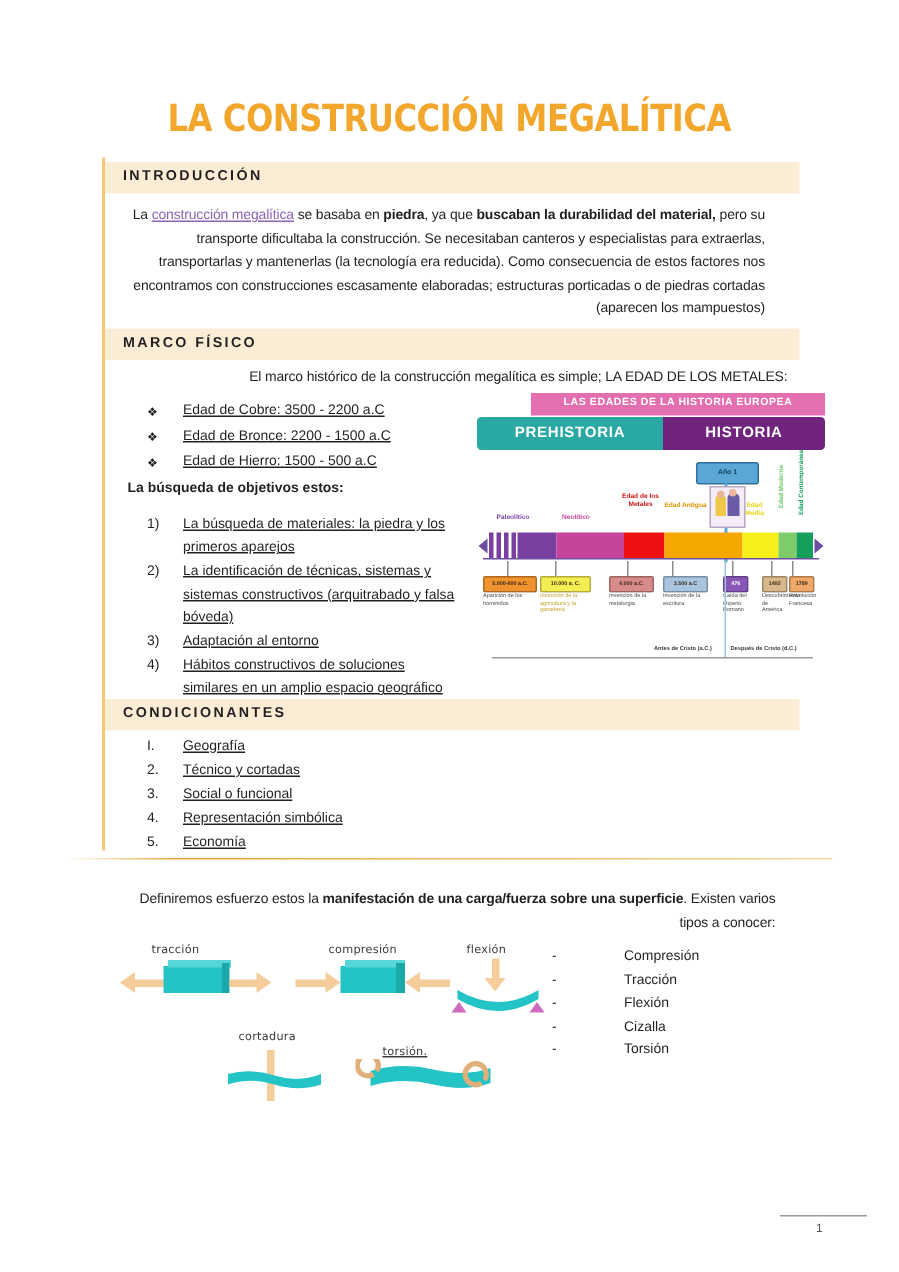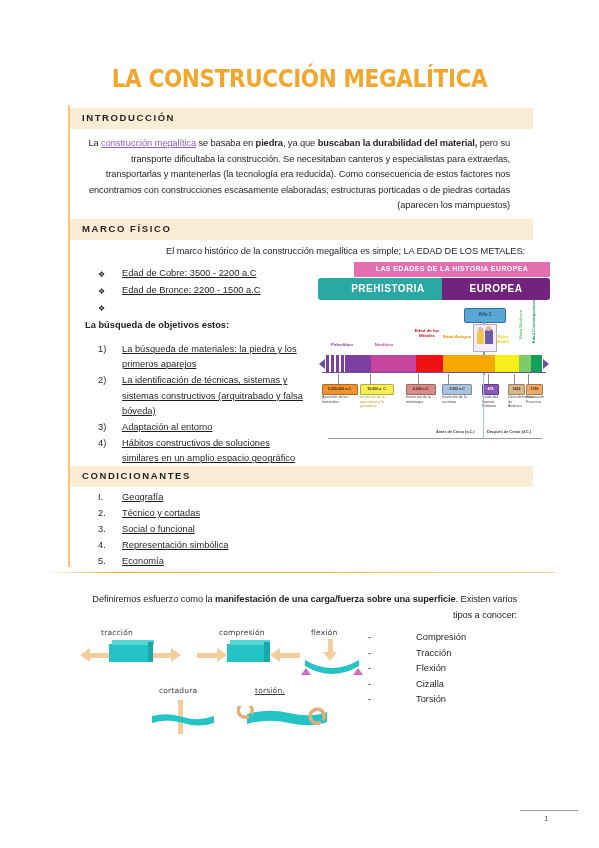--- a/index.html
+++ b/index.html
@@ -88,21 +88,20 @@
     background:#e46fb0;
   }
   .fig .pinkbar .t{
     position:absolute;left:0;right:0;top:3px;text-align:center;
     font-size:7px;font-weight:bold;color:#ffffff;letter-spacing:0.4px;
   }
   .fig .erabar{position:absolute;left:0;top:16px;width:232px;height:22px;}
   .fig .era-pre{
     position:absolute;left:0;top:0;width:124px;height:22px;background:#2aa9a4;
     border-radius:3px 0 0 3px;
-    padding-left:16px;
   }
   .fig .era-his{
     position:absolute;left:124px;top:0;width:108px;height:22px;background:#70247e;
     border-radius:0 3px 3px 0;
   }
   .fig .era-pre .t,.fig .era-his .t{
     position:absolute;left:0;right:0;top:5px;text-align:center;
     font-size:10px;font-weight:bold;color:#ffffff;letter-spacing:0.5px;
   }
 
@@ -214,20 +213,21 @@
     <div class="row">
         <span class="mk">❖</span>
         <span class="tx">Edad de Cobre: 3500 - 2200 a.C</span>
       </div>
     <div class="row">
         <span class="mk">❖</span>
         <span class="tx">Edad de Bronce: 2200 - 1500 a.C</span>
       </div>
     <div class="row">
         <span class="mk">❖</span>
+        <span class="tx">Edad de Hierro: 1500 - 500 a.C</span>
       </div>
   </div>
 
   <div class="lbl-bold" style="left:85px;top:320px;">La búsqueda de objetivos estos:</div>
 
   <div class="list" style="left:98px;top:342px;width:205px;">
     <div class="row">
         <span class="mk">1)</span>
         <span class="tx">La búsqueda de materiales: la piedra y los primeros aparejos</span>
       </div>
@@ -249,21 +249,21 @@
 
     <div class="pinkbar">
       <div class="t">LAS  EDADES  DE  LA  HISTORIA EUROPEA</div>
     </div>
 
     <div class="erabar">
       <div class="era-pre">
         <div class="t">PREHISTORIA</div>
       </div>
       <div class="era-his">
-        <div class="t">EUROPEA</div>
+        <div class="t">HISTORIA</div>
       </div>
     </div>
 
     <div class="yearbox">
       <div class="t">Año 1</div>
     </div>
     <div class="yearstem"></div>
     <div class="figpic">
       <div class="p1"></div>
         <div class="p2"></div>
@@ -355,21 +355,21 @@
       </div>
     <div class="row">
         <span class="mk">5.</span>
         <span class="tx">Economía</span>
       </div>
   </div>
 
   <div class="gold-div"></div>
 
   <div class="para" style="left:85px;top:592px;width:432px;">
-    <span>Definiremos esfuerzo como la </span><b>manifestación de una carga/fuerza sobre una superficie</b><span>. Existen varios tipos a conocer:</span>
+    <span>Definiremos esfuerzo estos la </span><b>manifestación de una carga/fuerza sobre una superficie</b><span>. Existen varios tipos a conocer:</span>
   </div>
 
   <div class="sd" style="left:85px;top:628px;width:270px;height:110px;">
 
     <div class="sd-cap" style="left:16px;top:0px;">tracción</div>
     <div class="arw" style="left:4px;top:25px;width:22px;height:5px;"></div>
     <div class="arwhead" style="left:-5px;top:20px;border-top:7px solid transparent;border-bottom:7px solid transparent;border-right:10px solid #f5cd9b;"></div>
     <div class="blk" style="left:24px;top:16px;width:42px;height:18px;"></div>
     <div class="blk top" style="left:27px;top:12px;width:42px;height:5px;"></div>
     <div class="blk side" style="left:63px;top:14px;width:5px;height:20px;"></div>
@@ -393,21 +393,21 @@
     </svg>
     <div style="position:absolute;left:216px;top:40px;width:0;height:0;border-left:5px solid transparent;border-right:5px solid transparent;border-bottom:7px solid #d06bbf;"></div>
     <div style="position:absolute;left:268px;top:40px;width:0;height:0;border-left:5px solid transparent;border-right:5px solid transparent;border-bottom:7px solid #d06bbf;"></div>
 
     <div class="sd-cap" style="left:74px;top:58px;">cortadura</div>
     <div class="arw" style="left:93px;top:72px;width:5px;height:34px;"></div>
     <svg style="position:absolute;left:66px;top:84px;" width="64" height="14">
       <path d="M1,4 Q16,0 32,5 Q48,10 63,4 L63,11 Q48,16 32,11 Q16,6 1,11 Z" fill="#23c3c6"></path>
     </svg>
 
-    <div class="sd-cap" style="left:170px;top:58px;text-decoration:underline;">torsión.</div>
+    <div class="sd-cap" style="left:170px;top:68px;text-decoration:underline;">torsión.</div>
     <svg style="position:absolute;left:152px;top:78px;" width="96" height="30">
       <path d="M10,8 Q30,2 52,7 Q74,12 90,6 L90,16 Q74,22 52,17 Q30,12 10,18 Z" fill="#23c3c6"></path>
       <path d="M12,10 a7,7 0 1 1 2,-2" fill="none" stroke="#e0b07a" stroke-width="3.5"></path>
       <path d="M86,14 a7,7 0 1 0 -2,2" fill="none" stroke="#e0b07a" stroke-width="3.5"></path>
     </svg>
   </div>
 
   <div class="dashlist" style="left:368px;top:630px;width:150px;">
     <div class="row">
         <span class="d">-</span>

